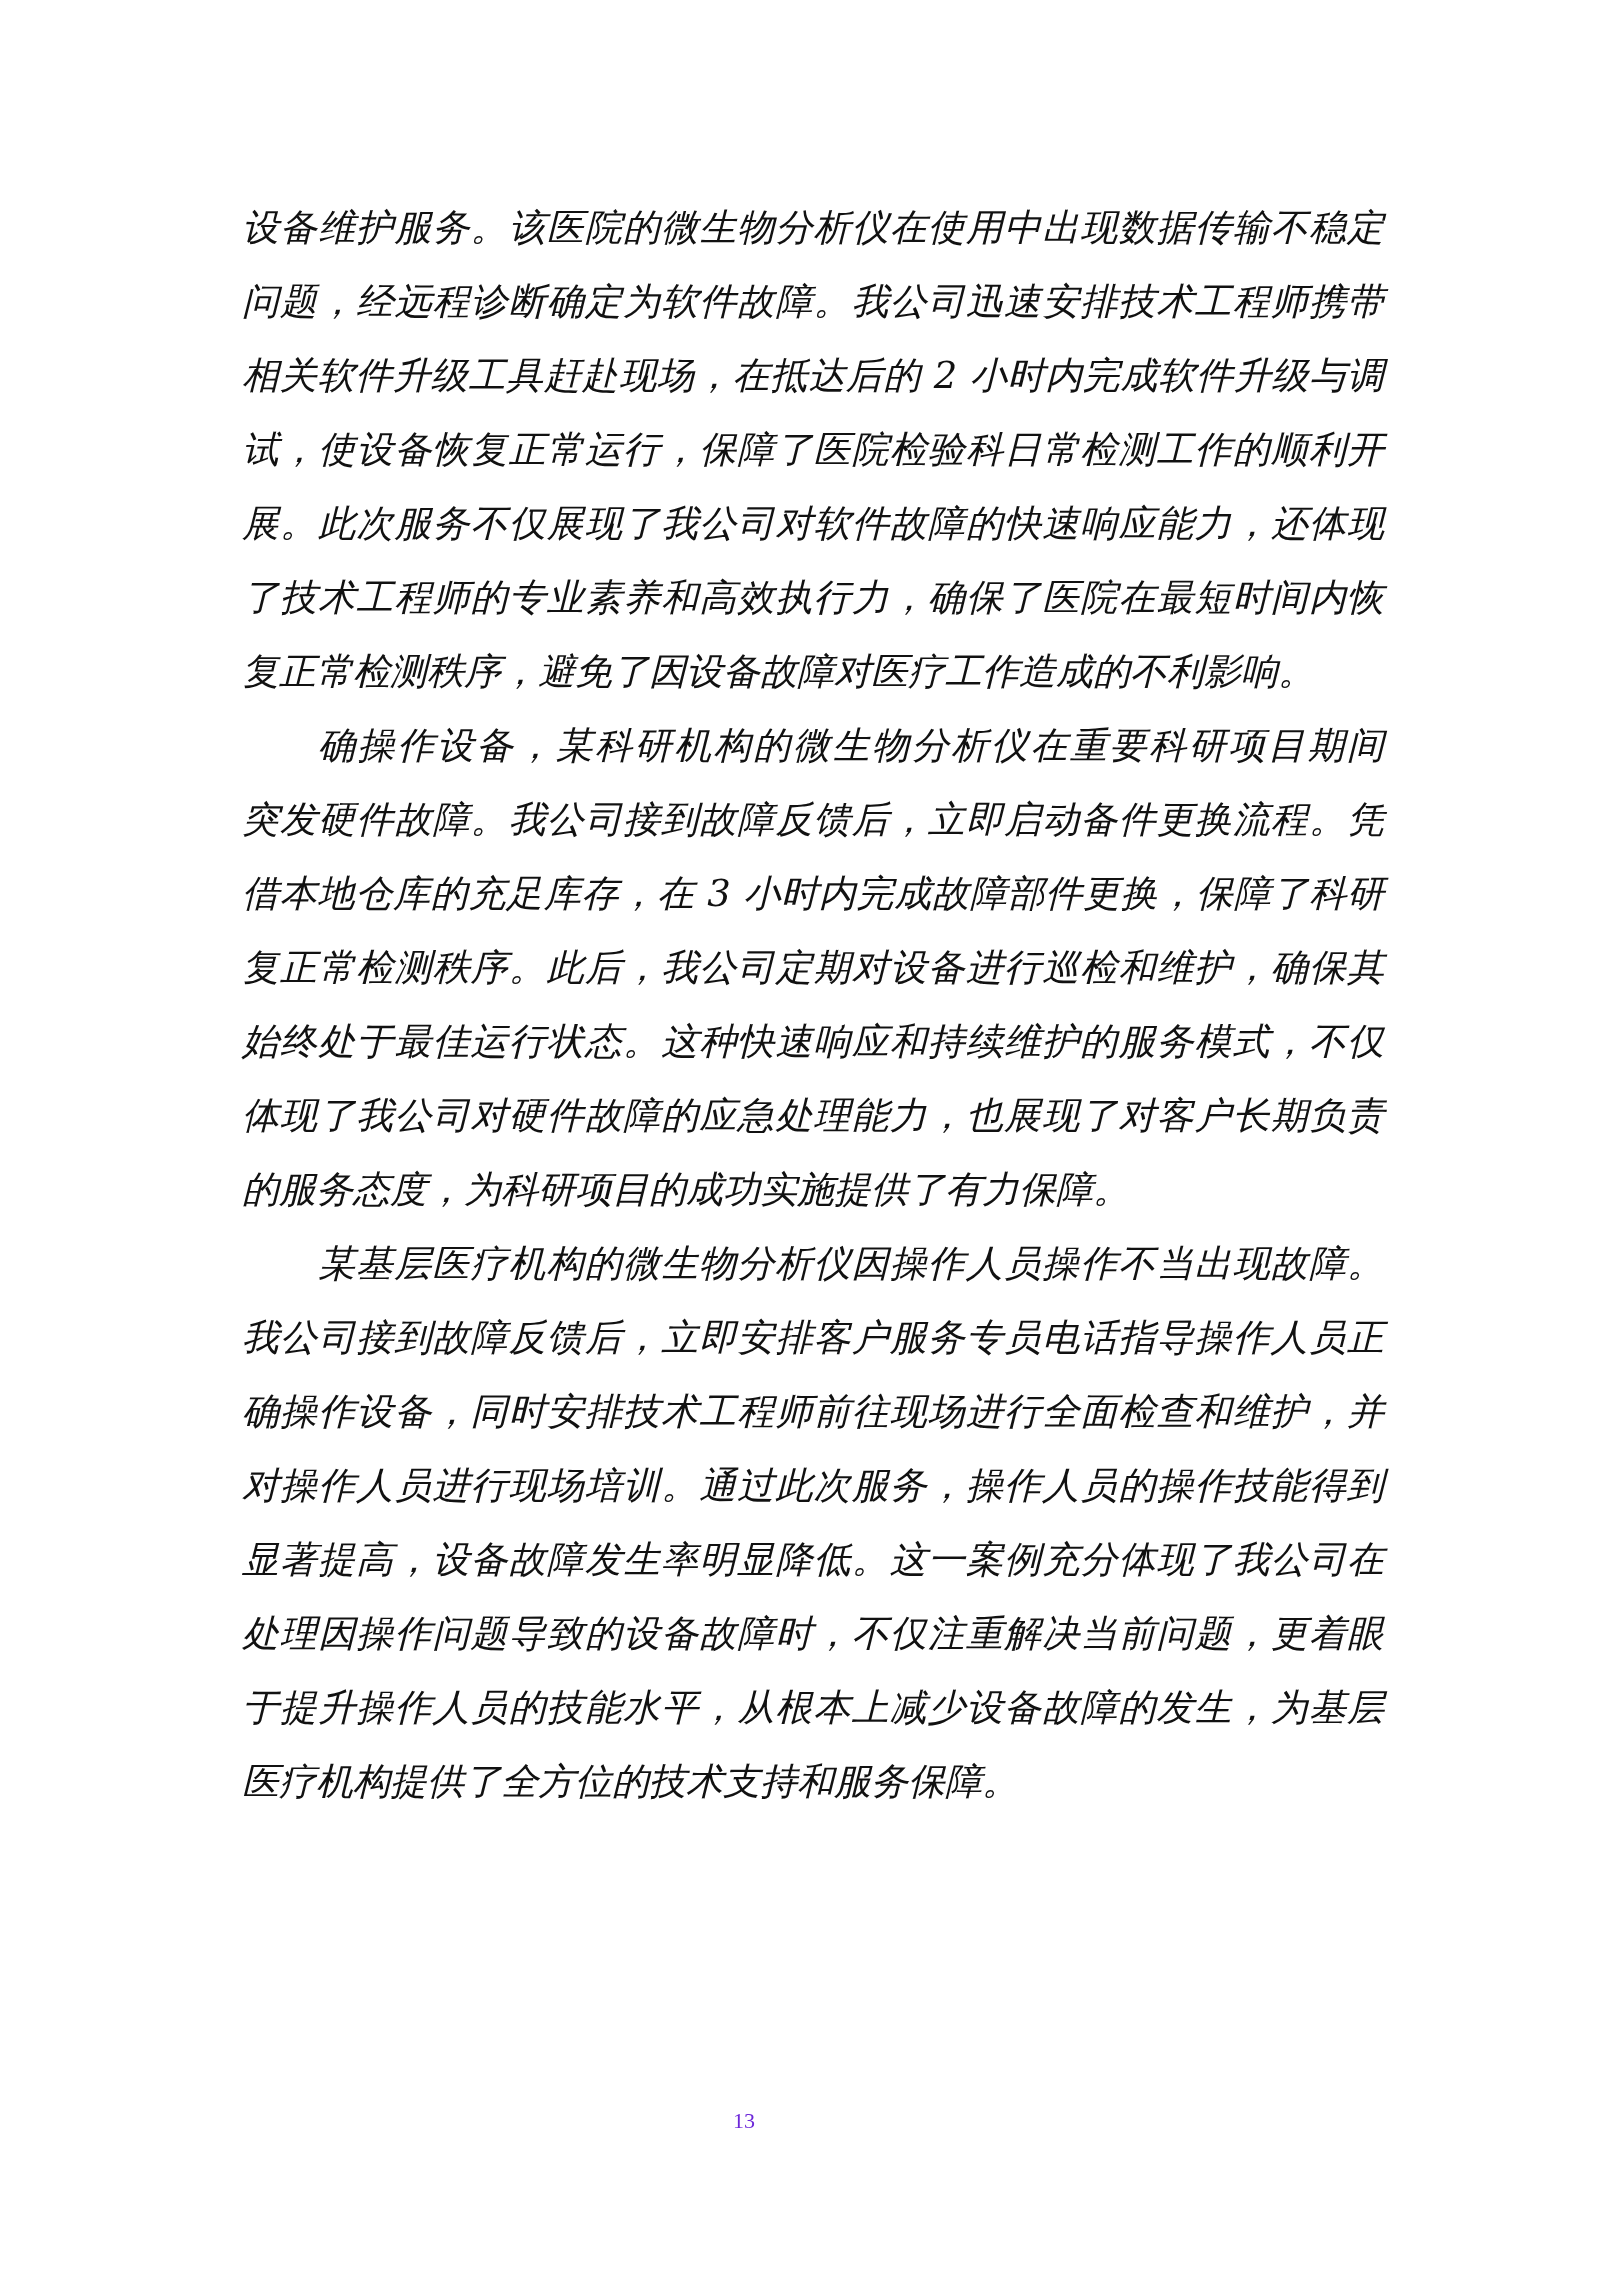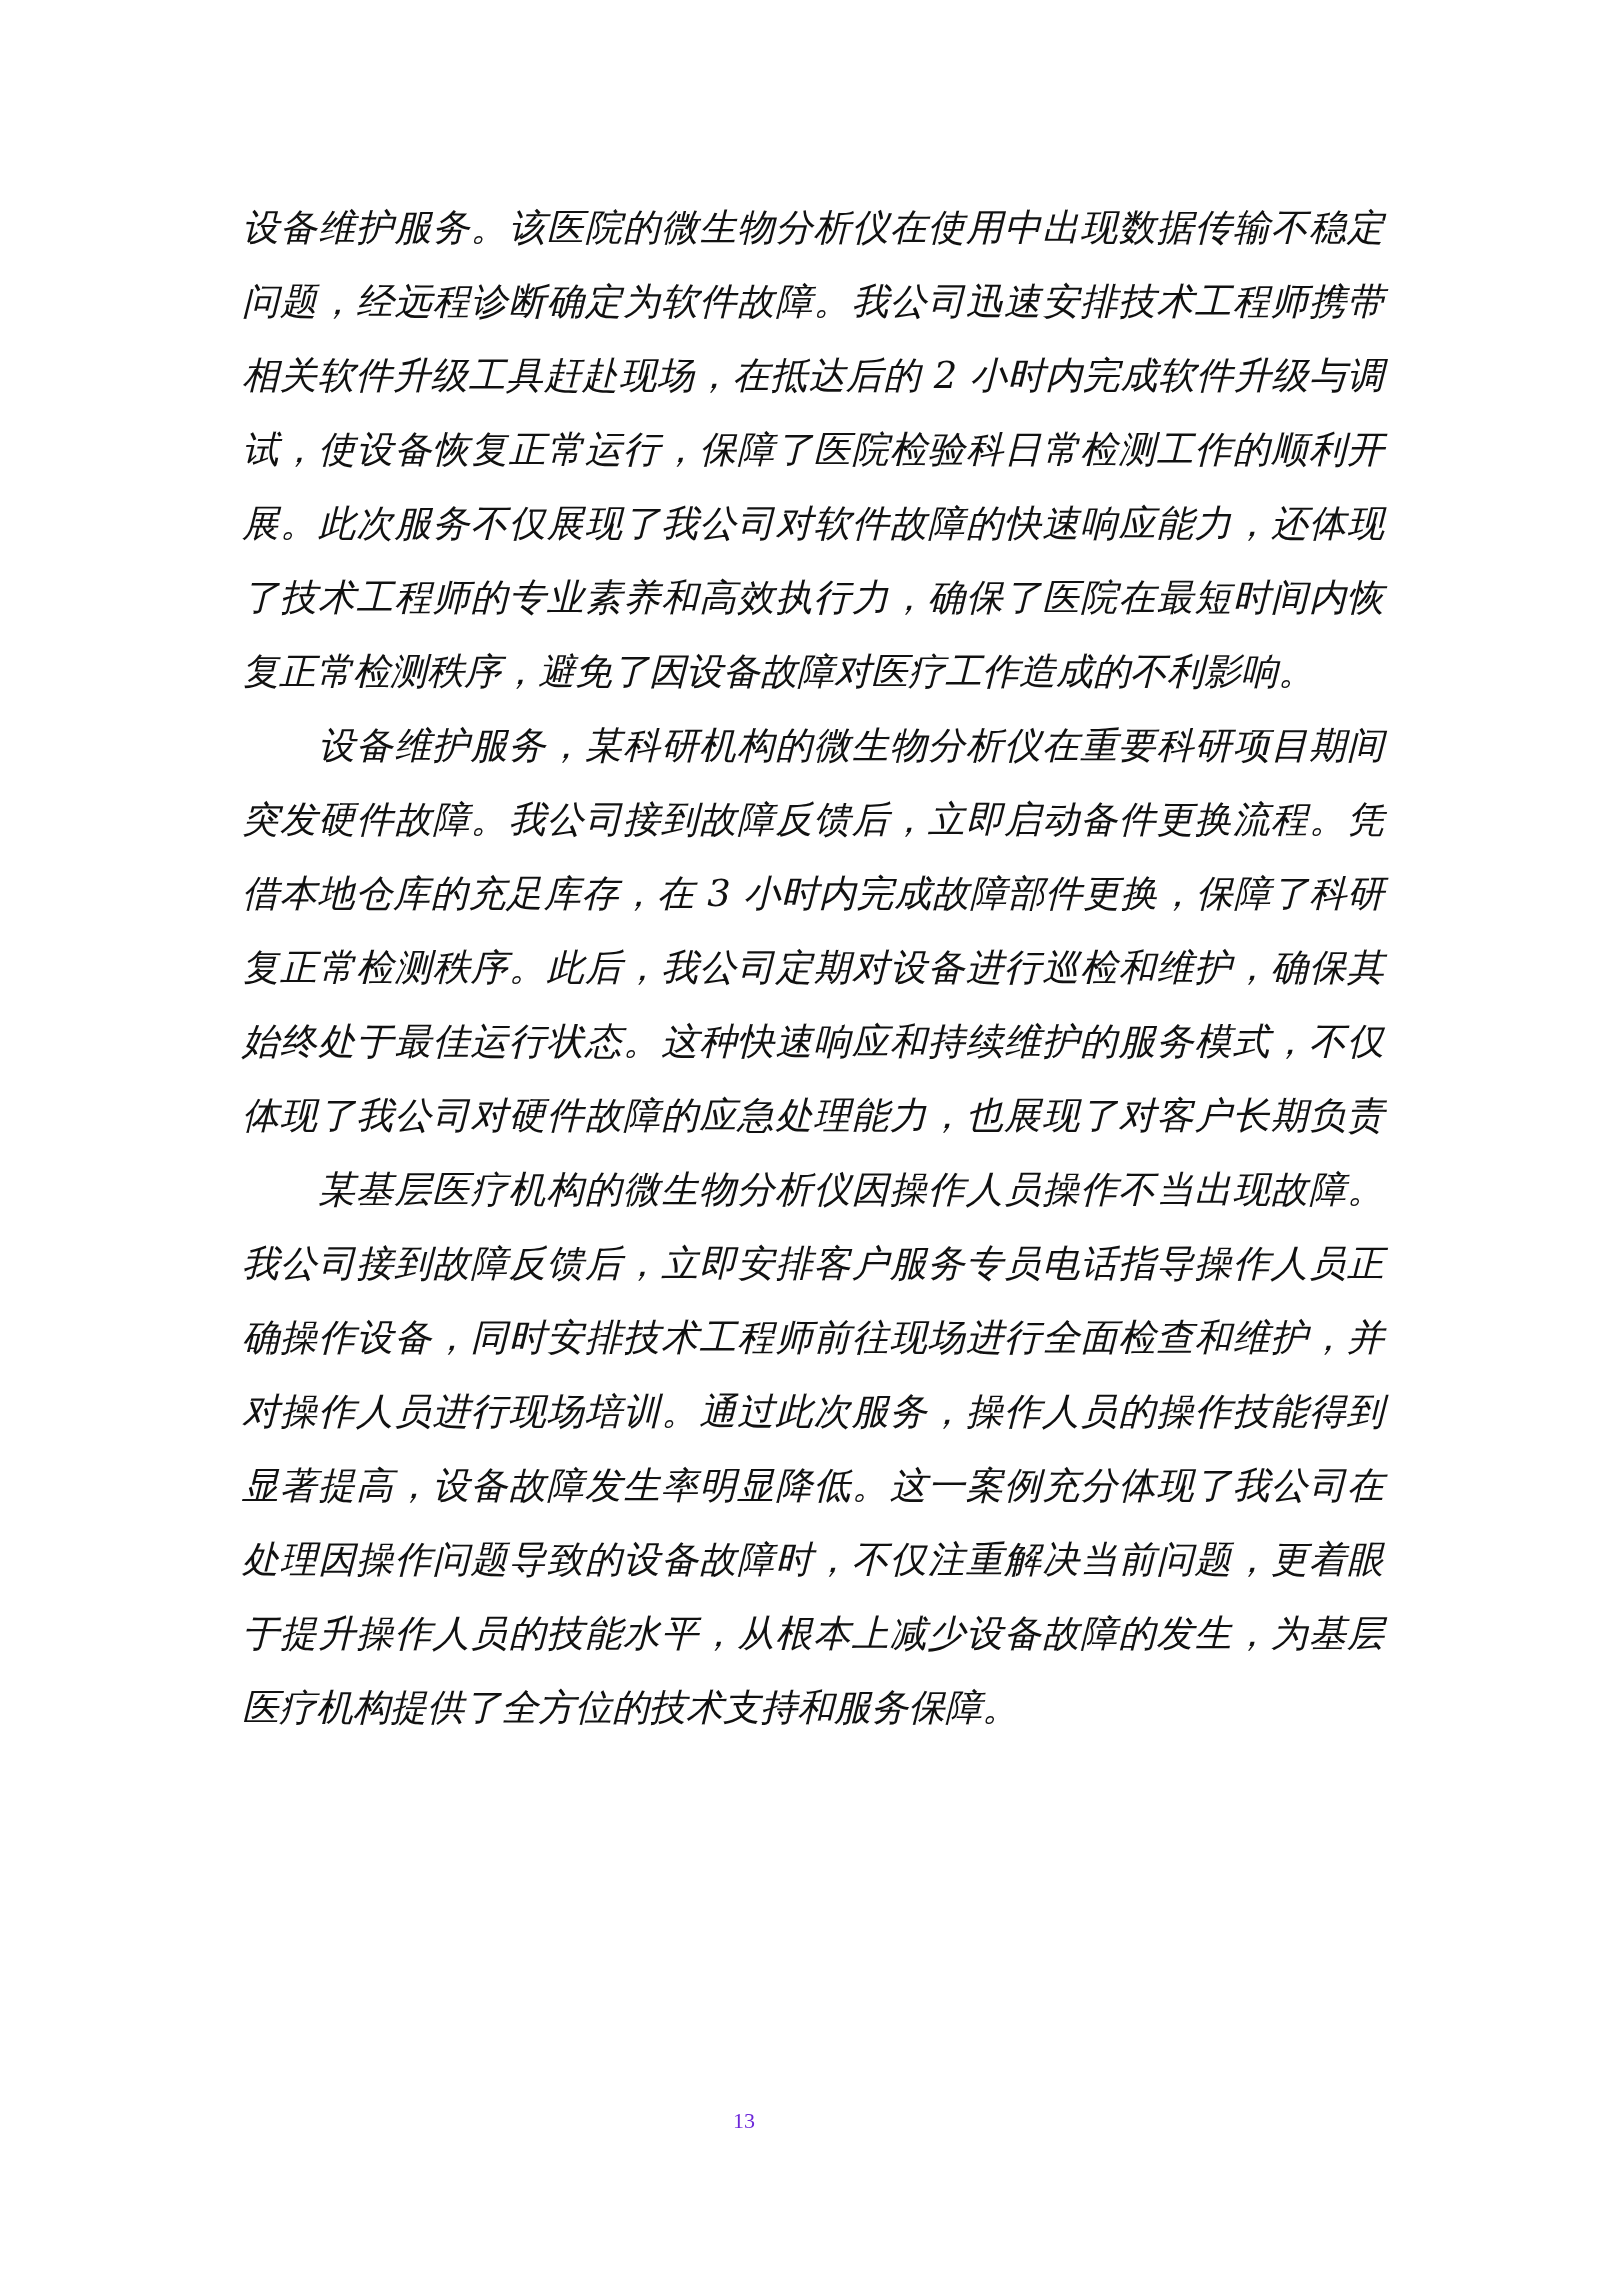--- a/index.html
+++ b/index.html
@@ -65,26 +65,27 @@
       <div class="line">设备维护服务。该医院的微生物分析仪在使用中出现数据传输不稳定</div>
       <div class="line">问题，经远程诊断确定为软件故障。我公司迅速安排技术工程师携带</div>
       <div class="line">相关软件升级工具赶赴现场，在抵达后的 2 小时内完成软件升级与调</div>
       <div class="line">试，使设备恢复正常运行，保障了医院检验科日常检测工作的顺利开</div>
       <div class="line">展。此次服务不仅展现了我公司对软件故障的快速响应能力，还体现</div>
       <div class="line">了技术工程师的专业素养和高效执行力，确保了医院在最短时间内恢</div>
       <div class="line last">复正常检测秩序，避免了因设备故障对医疗工作造成的不利影响。</div>
     </div>
 
     <div>
-      <div class="line indent">设备维护服务，某科研机构的微生物分析仪在重要科研项目期间</div>
+      <div class="line indent">确操作设备，某科研机构的微生物分析仪在重要科研项目期间</div>
       <div class="line">突发硬件故障。我公司接到故障反馈后，立即启动备件更换流程。凭</div>
       <div class="line">借本地仓库的充足库存，在 3 小时内完成故障部件更换，保障了科研</div>
       <div class="line">复正常检测秩序。此后，我公司定期对设备进行巡检和维护，确保其</div>
       <div class="line">始终处于最佳运行状态。这种快速响应和持续维护的服务模式，不仅</div>
       <div class="line">体现了我公司对硬件故障的应急处理能力，也展现了对客户长期负责</div>
+      <div class="line last">的服务态度，为科研项目的成功实施提供了有力保障。</div>
     </div>
 
     <div>
       <div class="line indent">某基层医疗机构的微生物分析仪因操作人员操作不当出现故障。</div>
       <div class="line">我公司接到故障反馈后，立即安排客户服务专员电话指导操作人员正</div>
       <div class="line">确操作设备，同时安排技术工程师前往现场进行全面检查和维护，并</div>
       <div class="line">对操作人员进行现场培训。通过此次服务，操作人员的操作技能得到</div>
       <div class="line">显著提高，设备故障发生率明显降低。这一案例充分体现了我公司在</div>
       <div class="line">处理因操作问题导致的设备故障时，不仅注重解决当前问题，更着眼</div>
       <div class="line">于提升操作人员的技能水平，从根本上减少设备故障的发生，为基层</div>

